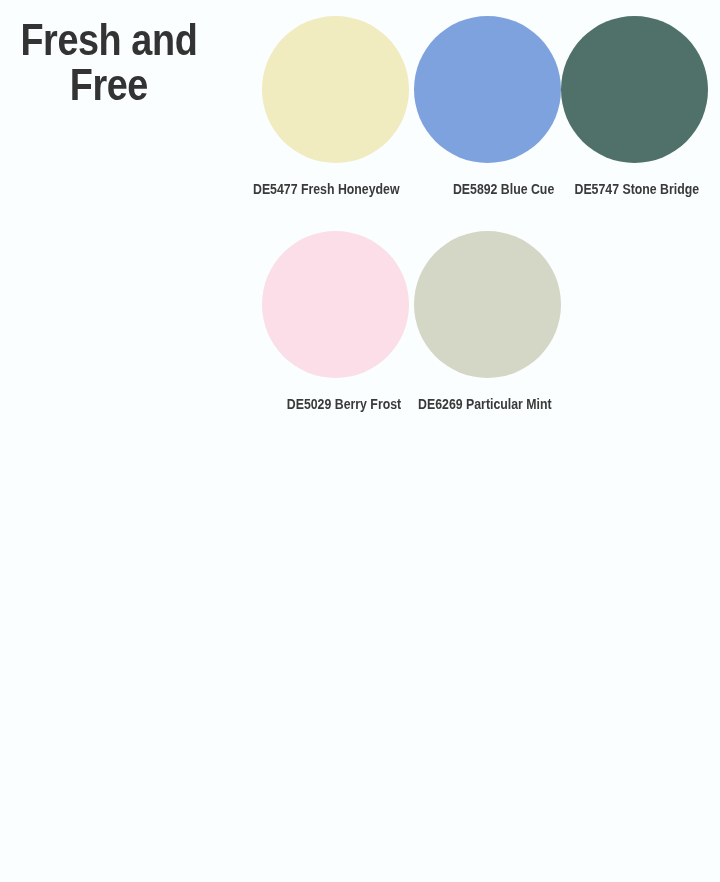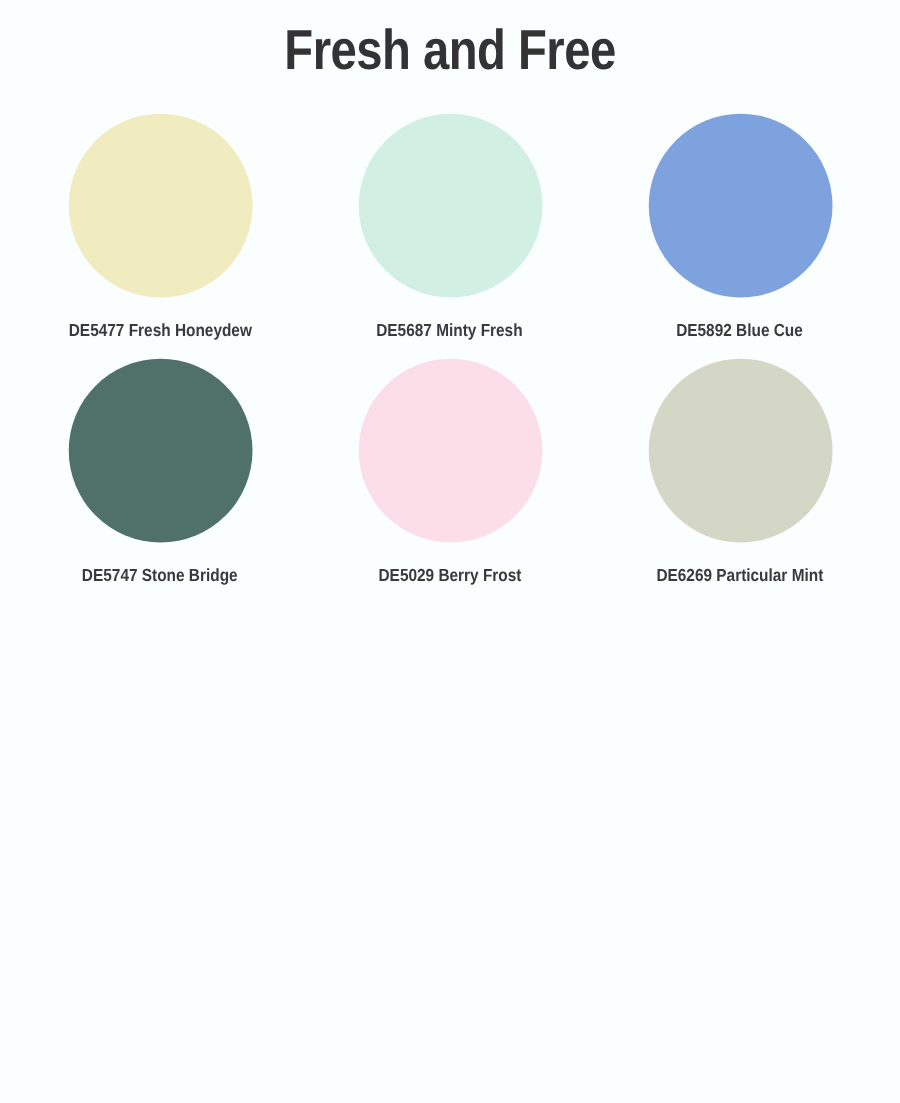--- a/index.html
+++ b/index.html
@@ -11,21 +11,20 @@
     background: #fafefe;
     font-family: "Liberation Sans", sans-serif;
     overflow: hidden;
   }
   .palette-page {
     width: 720px;
     height: 864px;
     background: #fafefe;
     position: relative;
     display: flex;
-    flex-direction: column;
     gap: 13px;
   }
   .page-title {
     font-family: "Liberation Sans", sans-serif;
     font-weight: bold;
     font-size: 45px;
     line-height: 1;
     letter-spacing: -0.5px;
     color: #333333;
     text-align: center;
@@ -37,21 +36,21 @@
   .swatch-grid {
     flex: 1 1 auto;
     display: grid;
     grid-template-columns: repeat(3, 1fr);
     grid-template-rows: repeat(4, 1fr);
     padding: 4px 12px 0 12px;
   }
   .swatch-cell {
     display: flex;
     flex-direction: column;
-    align-items: center;
+    align-items: flex-end;
     justify-content: flex-start;
     padding-top: 12px;
   }
   .swatch-circle {
     width: 147px;
     height: 147px;
     border-radius: 50%;
     flex: 0 0 auto;
   }
   .swatch-label {
@@ -72,24 +71,20 @@
 <div class="palette-page">
 
   <h1 class="page-title">Fresh and Free</h1>
 
   <div class="swatch-grid">
       <div class="swatch-cell">
         <div class="swatch-circle" style="background: rgb(241, 235, 192);"></div>
         <div class="swatch-label">DE5477 Fresh Honeydew</div>
       </div>
       <div class="swatch-cell">
-        <div class="swatch-circle" style="background: rgb(210, 239, 228);"></div>
-        <div class="swatch-label">DE5687 Minty Fresh</div>
-      </div>
-      <div class="swatch-cell">
         <div class="swatch-circle" style="background: rgb(126, 162, 222);"></div>
         <div class="swatch-label">DE5892 Blue Cue</div>
       </div>
       <div class="swatch-cell">
         <div class="swatch-circle" style="background: rgb(80, 112, 106);"></div>
         <div class="swatch-label">DE5747 Stone Bridge</div>
       </div>
       <div class="swatch-cell">
         <div class="swatch-circle" style="background: rgb(251, 222, 232);"></div>
         <div class="swatch-label">DE5029 Berry Frost</div>

